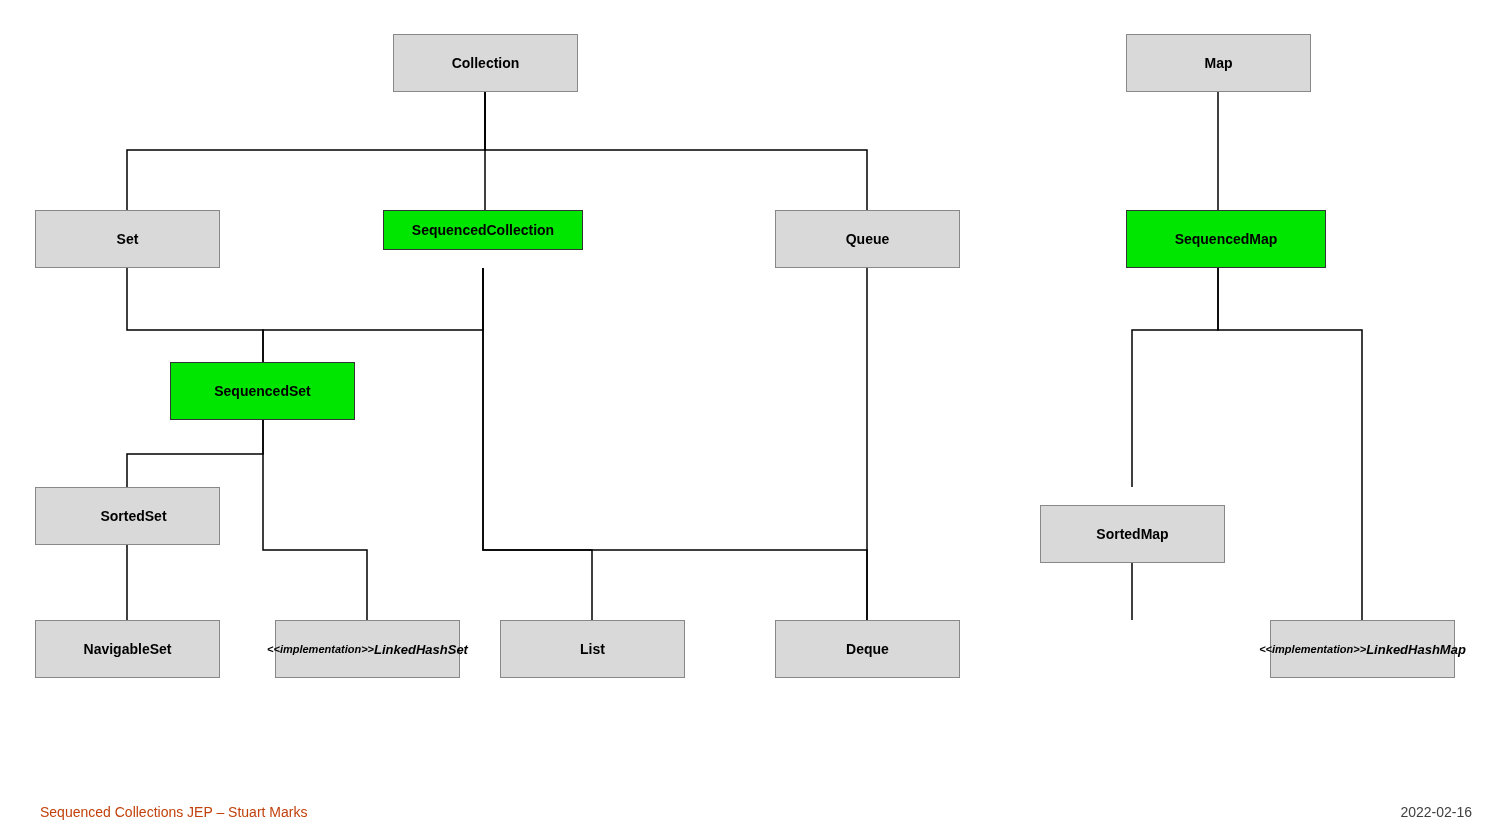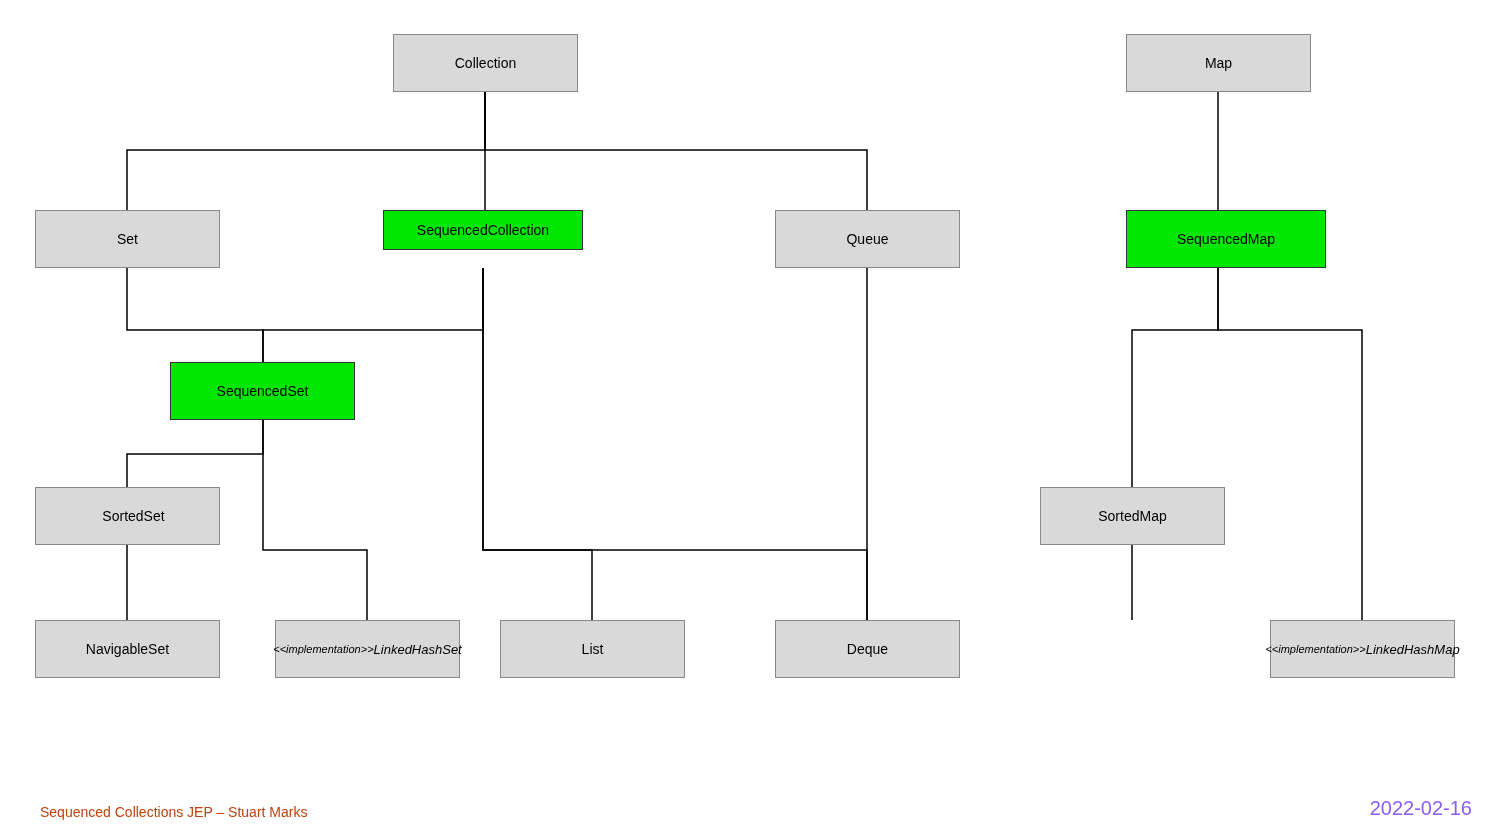--- a/index.html
+++ b/index.html
@@ -9,20 +9,21 @@
       width: 1512px;
       height: 840px;
       position: relative;
       overflow: hidden;
     }
     .diagram-container {
       position: absolute;
       top: 0; left: 0;
       width: 1512px;
       height: 800px;
+      font-weight: bold;
     }
     .node {
       position: absolute;
       border: 1.5px solid #888;
       background: #d9d9d9;
       display: flex;
       align-items: center;
       justify-content: center;
       text-align: center;
       font-size: 14px;
@@ -51,22 +52,22 @@
       position: absolute;
       bottom: 20px;
       left: 40px;
       font-size: 14px;
       color: #c2410c;
     }
     .footer-right {
       position: absolute;
       bottom: 20px;
       right: 40px;
-      font-size: 20px;
-      color: #8b5cf6;
+      font-size: 14px;
+      color: #404040;
     }
   </style>
 </head>
 <body>
 
 <div class="diagram-container">
 
   <svg class="lines">
 
     <polyline points="485,92 485,150 127,150 127,210"></polyline>
@@ -125,21 +126,21 @@
   </div>
 
   <div class="node green" style="left:170px; top:362px; width:185px; height:58px;">
     <span>SequencedSet</span>
   </div>
 
   <div class="node" style="left:35px; top:487px; width:185px; height:58px;padding-left:12px;">
     <span>SortedSet</span>
   </div>
 
-  <div class="node" style="left:1040px; top:487px; width:185px; height:58px;">
+  <div class="node" style="left:1040px; top:505px; width:185px; height:58px;">
     <span>SortedMap</span>
   </div>
 
   <div class="node" style="left:35px; top:620px; width:185px; height:58px;">
     <span>NavigableSet</span>
   </div>
 
   <div class="node italic-content" style="left:275px; top:620px; width:185px; height:58px; text-align:center; padding:4px;">
     <span style="font-size:11px; display:block;">&lt;&lt;implementation&gt;&gt;</span>
     <span style="font-style:italic; font-size:13px;">LinkedHashSet</span>

